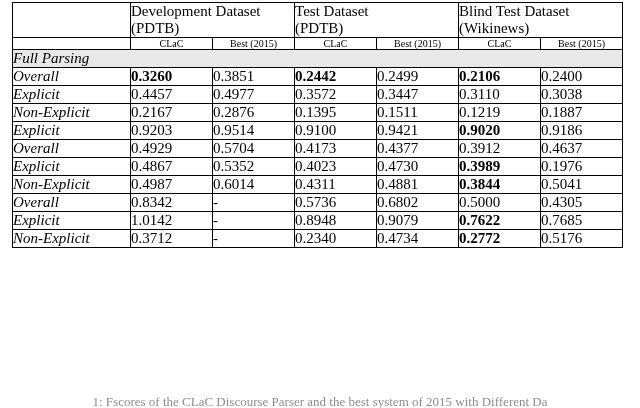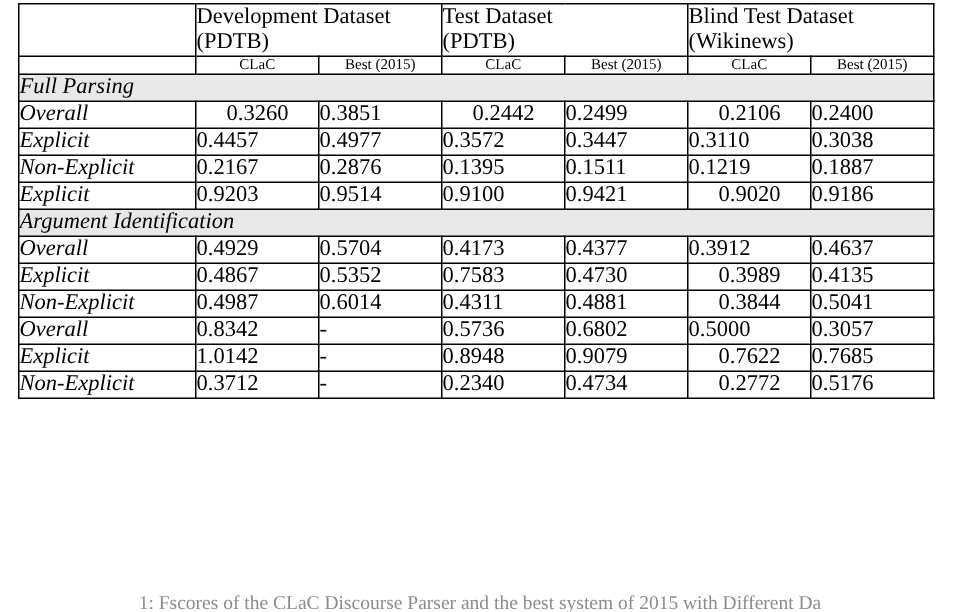--- a/index.html
+++ b/index.html
@@ -64,21 +64,21 @@
     text-align: left;
     font-size: 15px;
     padding: 3px 4px 3px 5px;
     font-style: italic;
   }
   .num {
     text-align: left;
     font-size: 15px;
     padding: 3px 4px 3px 10px;
   }
-  .num.bold { font-weight: normal; padding-left: 20px; }
+  .num.bold { font-weight: bold; }
   .caption {
     position: absolute;
     left: 0;
     right: 0;
     bottom: 0;
     text-align: center;
     font-size: 13px;
     color: #2b2b2b;
     white-space: nowrap;
     overflow: hidden;
@@ -165,59 +165,56 @@
       <tr>
         <td class="row-label">Explicit</td>
         <td class="num sep-left">0.9203</td>
         <td class="num">0.9514</td>
         <td class="num sep-left">0.9100</td>
         <td class="num">0.9421</td>
         <td class="num bold sep-left">0.9020</td>
         <td class="num">0.9186</td>
       </tr>
 
-      <tr class="section-row thick-top">
-        <td colspan="7">Argument Identification</td>
-      </tr>
       <tr>
         <td class="row-label">Overall</td>
         <td class="num sep-left">0.4929</td>
         <td class="num">0.5704</td>
         <td class="num sep-left">0.4173</td>
         <td class="num">0.4377</td>
         <td class="num sep-left">0.3912</td>
         <td class="num">0.4637</td>
       </tr>
       <tr>
         <td class="row-label">Explicit</td>
         <td class="num sep-left">0.4867</td>
         <td class="num">0.5352</td>
-        <td class="num sep-left">0.7583</td>
+        <td class="num sep-left">0.4023</td>
         <td class="num">0.4730</td>
         <td class="num bold sep-left">0.3989</td>
-        <td class="num">0.4135</td>
+        <td class="num">0.1976</td>
       </tr>
       <tr>
         <td class="row-label">Non-Explicit</td>
         <td class="num sep-left">0.4987</td>
         <td class="num">0.6014</td>
         <td class="num sep-left">0.4311</td>
         <td class="num">0.4881</td>
         <td class="num bold sep-left">0.3844</td>
         <td class="num">0.5041</td>
       </tr>
 
       <tr>
         <td class="row-label">Overall</td>
         <td class="num sep-left">0.8342</td>
         <td class="num">-</td>
         <td class="num sep-left">0.5736</td>
         <td class="num">0.6802</td>
         <td class="num sep-left">0.5000</td>
-        <td class="num">0.3057</td>
+        <td class="num">0.4305</td>
       </tr>
       <tr>
         <td class="row-label">Explicit</td>
         <td class="num sep-left">1.0142</td>
         <td class="num">-</td>
         <td class="num sep-left">0.8948</td>
         <td class="num">0.9079</td>
         <td class="num bold sep-left">0.7622</td>
         <td class="num">0.7685</td>
       </tr>

